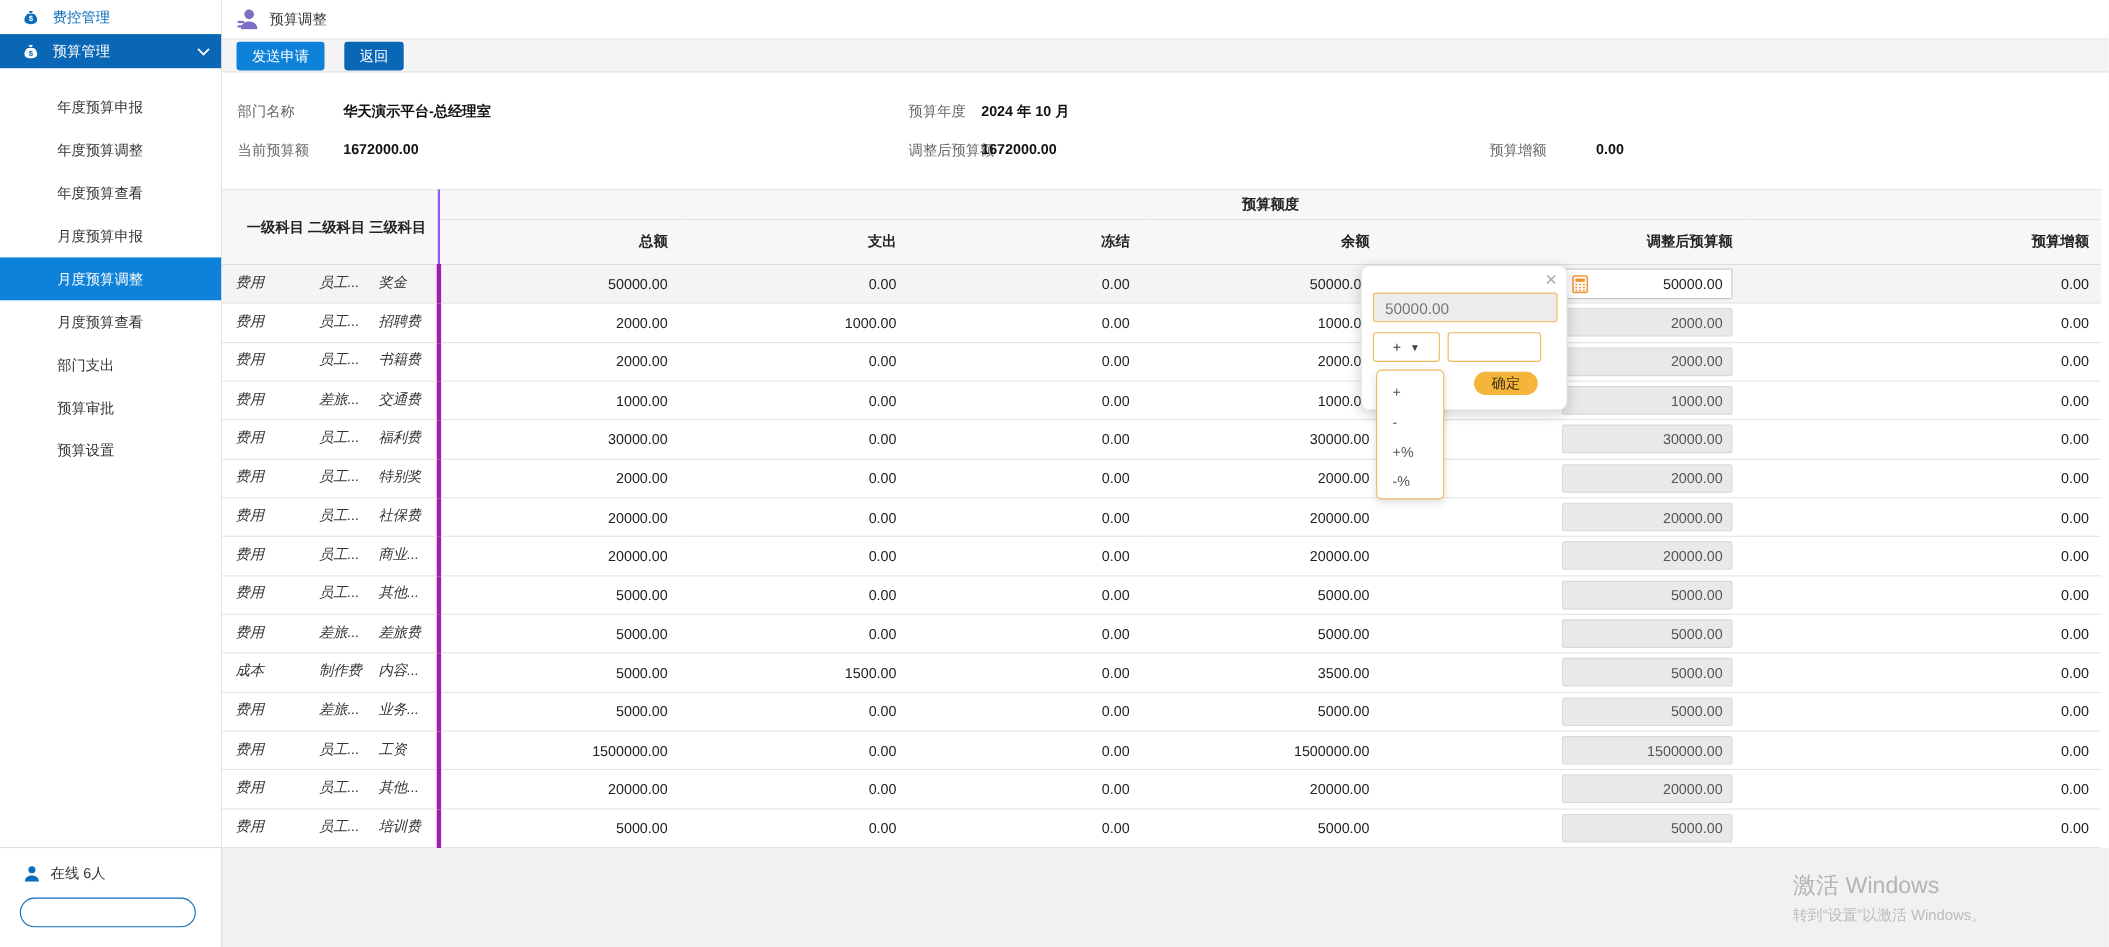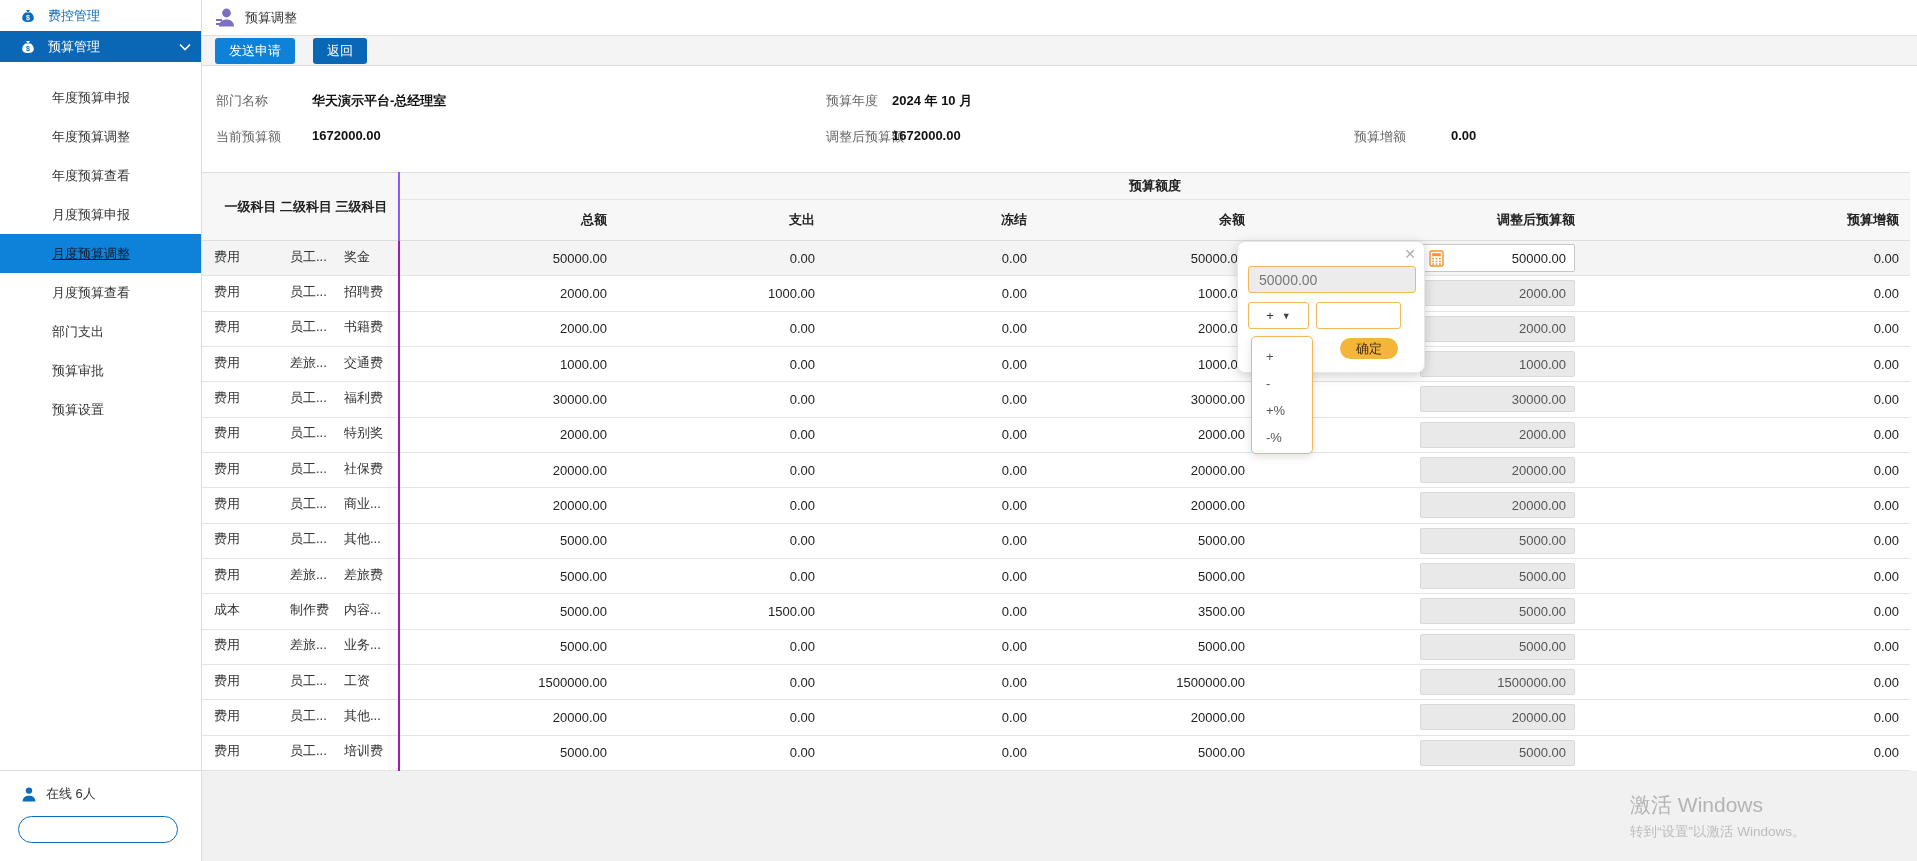--- a/index.html
+++ b/index.html
@@ -10,21 +10,21 @@
   
   .sidebar { position:relative; width:202px; height:100%; background:#fff;
     border-right:1px solid #ddd; flex:0 0 202px; }
   .side-item { display:flex; align-items:center; height:31px; padding:0 10px 0 20px; cursor:pointer; }
   .side-item .lbl { margin-left:12px; }
   .side-item.top { color:#0b6cba; }
   .side-item.parent-active { background:#0a67b5; color:#fff; }
   .side-item .chev { margin-left:auto; }
   .subnav { margin-top:16px; }
   .sub-item { height:39px; line-height:39px; padding-left:52px; color:#333; cursor:pointer; }
-  .sub-item.active { background:#0d82d8; color:#0f172a;text-decoration:underline; }
+  .sub-item.active { background:#0d82d8; color:#ffffff; }
   .side-bottom-divider { position:absolute; left:0; right:0; top:770px; border-top:1px solid #ddd; }
   .online-row { position:absolute; left:22px; top:785px; display:flex; align-items:center; }
   .online-row .lbl { margin-left:10px; color:#333; }
   .side-search { position:absolute; left:18px; top:816px; width:160px; height:27px;
     border:1px solid #0b6cba; border-radius:14px; display:flex; align-items:center; background:#fff; }
   .side-search input { border:0; outline:none; background:transparent; flex:1; padding:0 4px 0 12px;
     font-size:13px; font-family:inherit; }
   .side-search .mag { margin-right:10px; display:flex; }
 
   
@@ -55,21 +55,21 @@
   thead th { background:#f7f7f7; font-weight:bold; color:#222; border-top:1px solid #ddd;margin-top:48px; }
   th.subject-h { border-right:2px solid #8b5cf6; border-bottom:1px solid #ddd; text-align:center;
     padding-left:12px; height:68px; }
   th.group-h { text-align:center; height:27px; border-bottom:1px solid #e4e4e4; font-weight:bold; }
   thead tr.cols th { height:41px; text-align:right; border-bottom:1px solid #ddd; }
   th.pr16, td.pr16 { padding-right:16px; }
   th.pr12, td.pr12 { padding-right:12px; }
   th.pr11, td.pr11 { padding-right:11px; }
   tbody td { height:35.33px; border-bottom:1px solid #e4e4e4; background:#fff; }
   tbody tr.active td { background:#f4f4f4; }
-  td.subj { border-right:2px solid #a21caf; padding-left:12px; }
+  td.subj { border-right:4px solid #a21caf; padding-left:12px;font-style:italic; }
   td.subj .sc { display:inline-block; white-space:nowrap; overflow:hidden; }
   .sc.s1 { width:76px; } .sc.s2 { width:54px; }
   td.num { text-align:right; color:#222; }
   td.adj { text-align:right; }
   .adj-input { display:inline-flex; align-items:center; justify-content:flex-end; width:155px; height:26px;
     background:#e9e9e9; border:1px solid #d9d9d9; border-radius:2px; padding:0 8px; color:#555; }
   .adj-input.live { background:#fff; border:1px solid #c6c6c6; height:28px; color:#222;
     justify-content:space-between; }
   .below-table { height:91px; background:#f1f1f1; }
 

